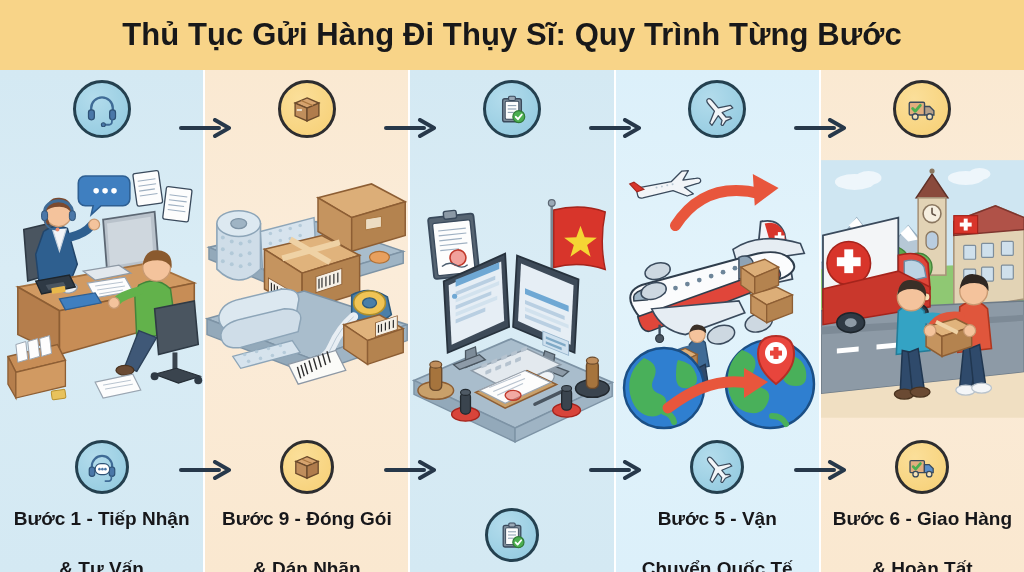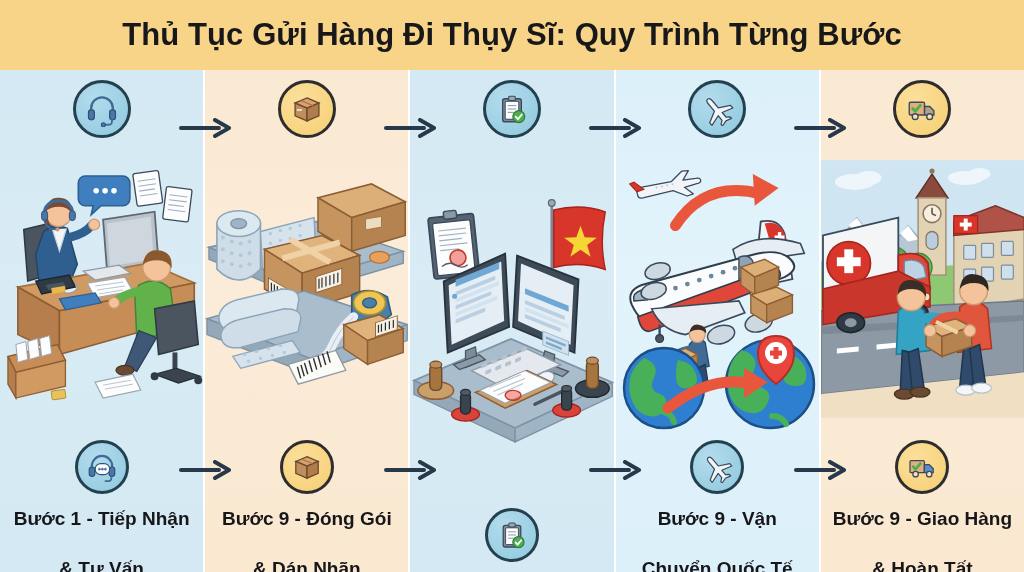--- a/index.html
+++ b/index.html
@@ -661,21 +661,21 @@
           <svg viewBox="0 0 40 40" width="32" height="32">
             <g transform="rotate(-40 20 20)">
               <path d="M19 4 q3 0 3 5 l0 11 13 7 0 4 -13-4 0 7 4 3 0 2.5 -7-2 -7 2 0-2.5 4-3 0-7 -13 4 0-4 13-7 0-11 q0-5 3-5z" fill="#f2f5f8" stroke="#3a4a5c" stroke-width="1.5" stroke-linejoin="round"></path>
             </g>
           </svg>
         </div>
       </div>
 
       <div class="label">
         <span>
-          <span>Bước 9 - Vận</span><br>
+          <span>Bước 5 - Vận</span><br>
           <span>Chuyển Quốc Tế</span>
         </span>
       </div>
     </div>
 
     <div class="panel tint-cream">
       <div class="icon-row">
         <div class="circ yellow">
           <svg viewBox="0 0 40 40" width="34" height="34">
             <rect x="5" y="12" width="18" height="15" rx="1.5" fill="#e2ae7e" stroke="#3a4a5c" stroke-width="1.6"></rect>
@@ -813,21 +813,21 @@
             <path d="M23 17 h6 l5 5 v5 h-11z" fill="#5b8fc9" stroke="#3a4a5c" stroke-width="1.6"></path>
             <path d="M9 19.5 l3 3.2 6-7" fill="none" stroke="#4caf50" stroke-width="3.4" stroke-linecap="round" stroke-linejoin="round"></path>
             <circle cx="12" cy="29" r="3.4" fill="#f6e2b8" stroke="#3a4a5c" stroke-width="1.6"></circle>
             <circle cx="29" cy="29" r="3.4" fill="#f6e2b8" stroke="#3a4a5c" stroke-width="1.6"></circle>
           </svg>
         </div>
       </div>
 
       <div class="label">
         <span>
-          <span>Bước 9 - Giao Hàng</span><br>
+          <span>Bước 6 - Giao Hàng</span><br>
           <span>&amp; Hoàn Tất</span>
         </span>
       </div>
     </div>
 
   </div>
 
   <div class="arrow" style="left:179px;top:118px;">
     <svg viewBox="0 0 52 20">
         <line x1="2" y1="10" x2="40" y2="10" stroke="#27384a" stroke-width="4" stroke-linecap="round"></line>

